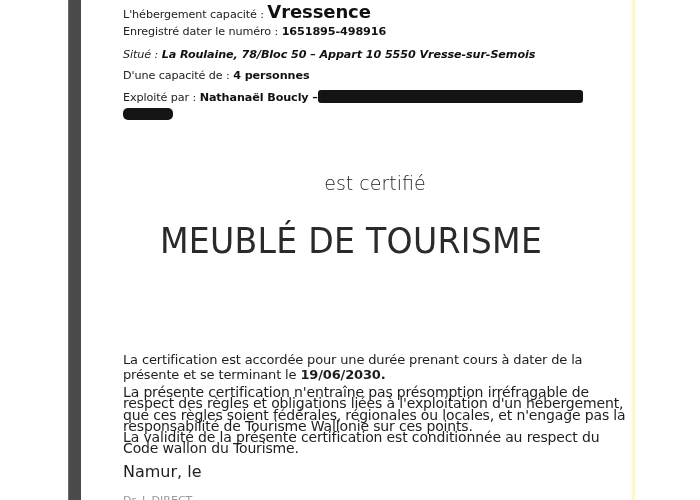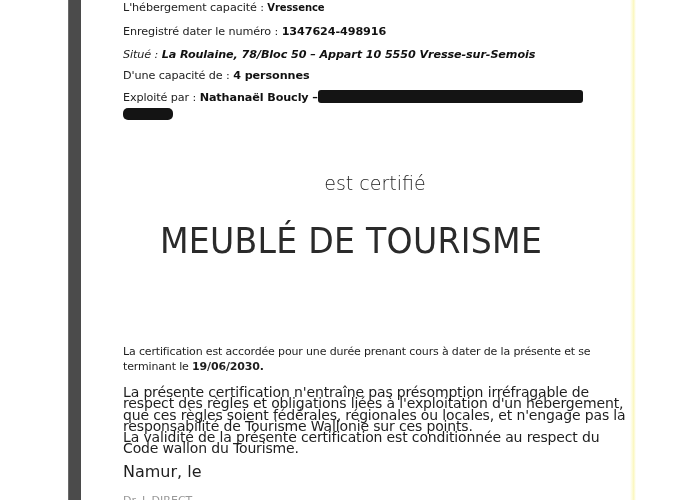--- a/index.html
+++ b/index.html
@@ -39,21 +39,21 @@
       font-size: 11.2px;
       color: #222;
       white-space: nowrap;
       letter-spacing: -0.1px;
     }
     .info-line b {
       font-weight: bold;
       color: #111;
     }
     .info-line .big {
-      font-size: 10px;
+      font-size: 18px;
       text-align: right;
     }
     .redact {
       position: absolute;
       background: #141414;
       border-radius: 3px;
     }
     .certified {
       position: absolute;
       top: 172px;
@@ -79,22 +79,22 @@
       transform: scaleX(0.92);
       transform-origin: left top;
     }
     .para {
       position: absolute;
       left: 123px;
       width: 510px;
       color: #1e1e1e;
     }
     .para.main {
-      top: 344px;
-      font-size: 11px;
+      top: 352px;
+      font-size: 13px;
       line-height: 15px;
       letter-spacing: -0.15px;
     }
     .para.small {
       font-size: 14px;
       line-height: 11.3px;
       letter-spacing: -0.15px;
     }
     .para.p2 { top: 387px; }
     .para.p3 { top: 432px; }
@@ -119,21 +119,21 @@
 <body>
 
 <div class="side-bar"></div>
 <div class="edge-line"></div>
 
 <div class="info-line" style="top:1px;">
   <span>L'hébergement capacité : </span><b class="big">Vressence</b>
 </div>
 
 <div class="info-line" style="top:25px;">
-  <span>Enregistré dater le numéro : </span><b>1347624-498916</b>
+  <span>Enregistré dater le numéro : </span><b>1651895-498916</b>
 </div>
 
 <div class="info-line" style="top:48px;font-style:italic;">
   <span>Situé : </span><b>La Roulaine, 78/Bloc 50 – Appart 10 5550 Vresse-sur-Semois</b>
 </div>
 
 <div class="info-line" style="top:69px;">
   <span>D'une capacité de : </span><b>4 personnes</b>
 </div>
 

